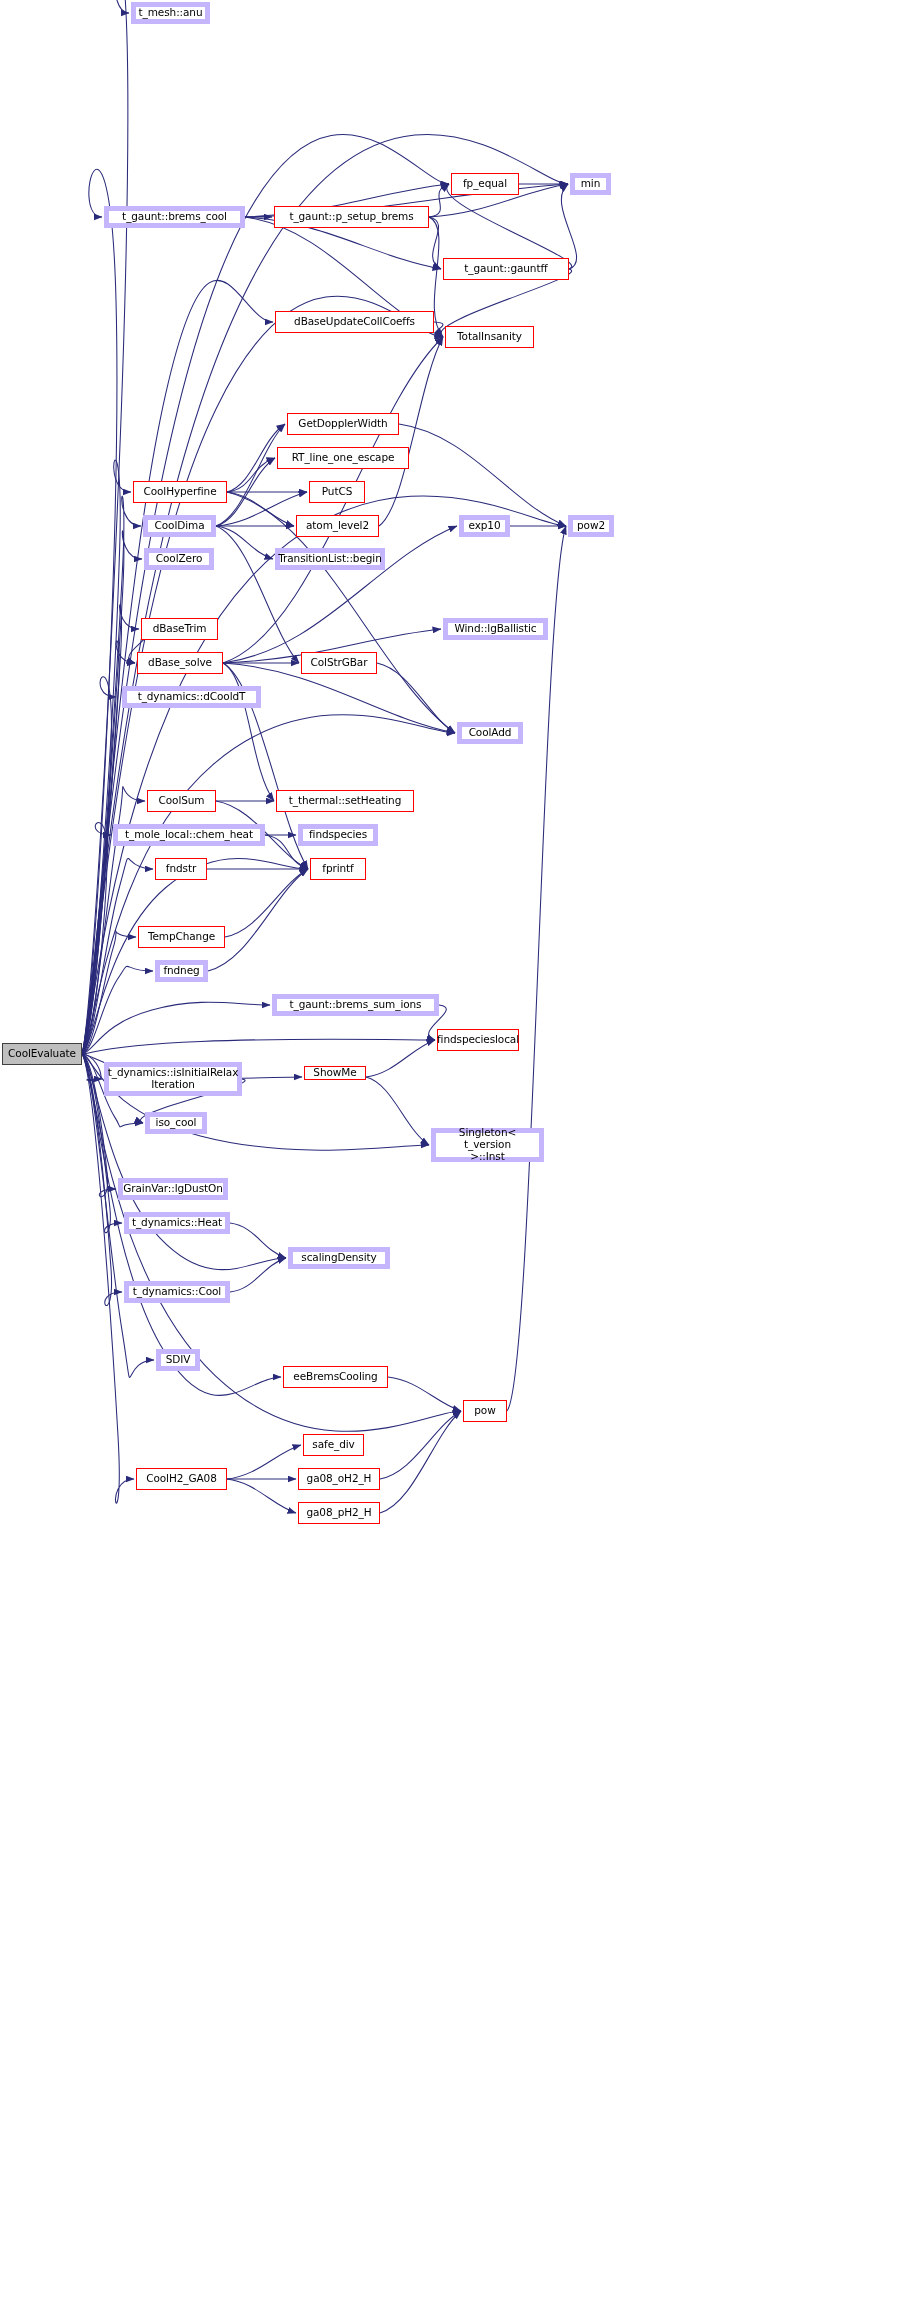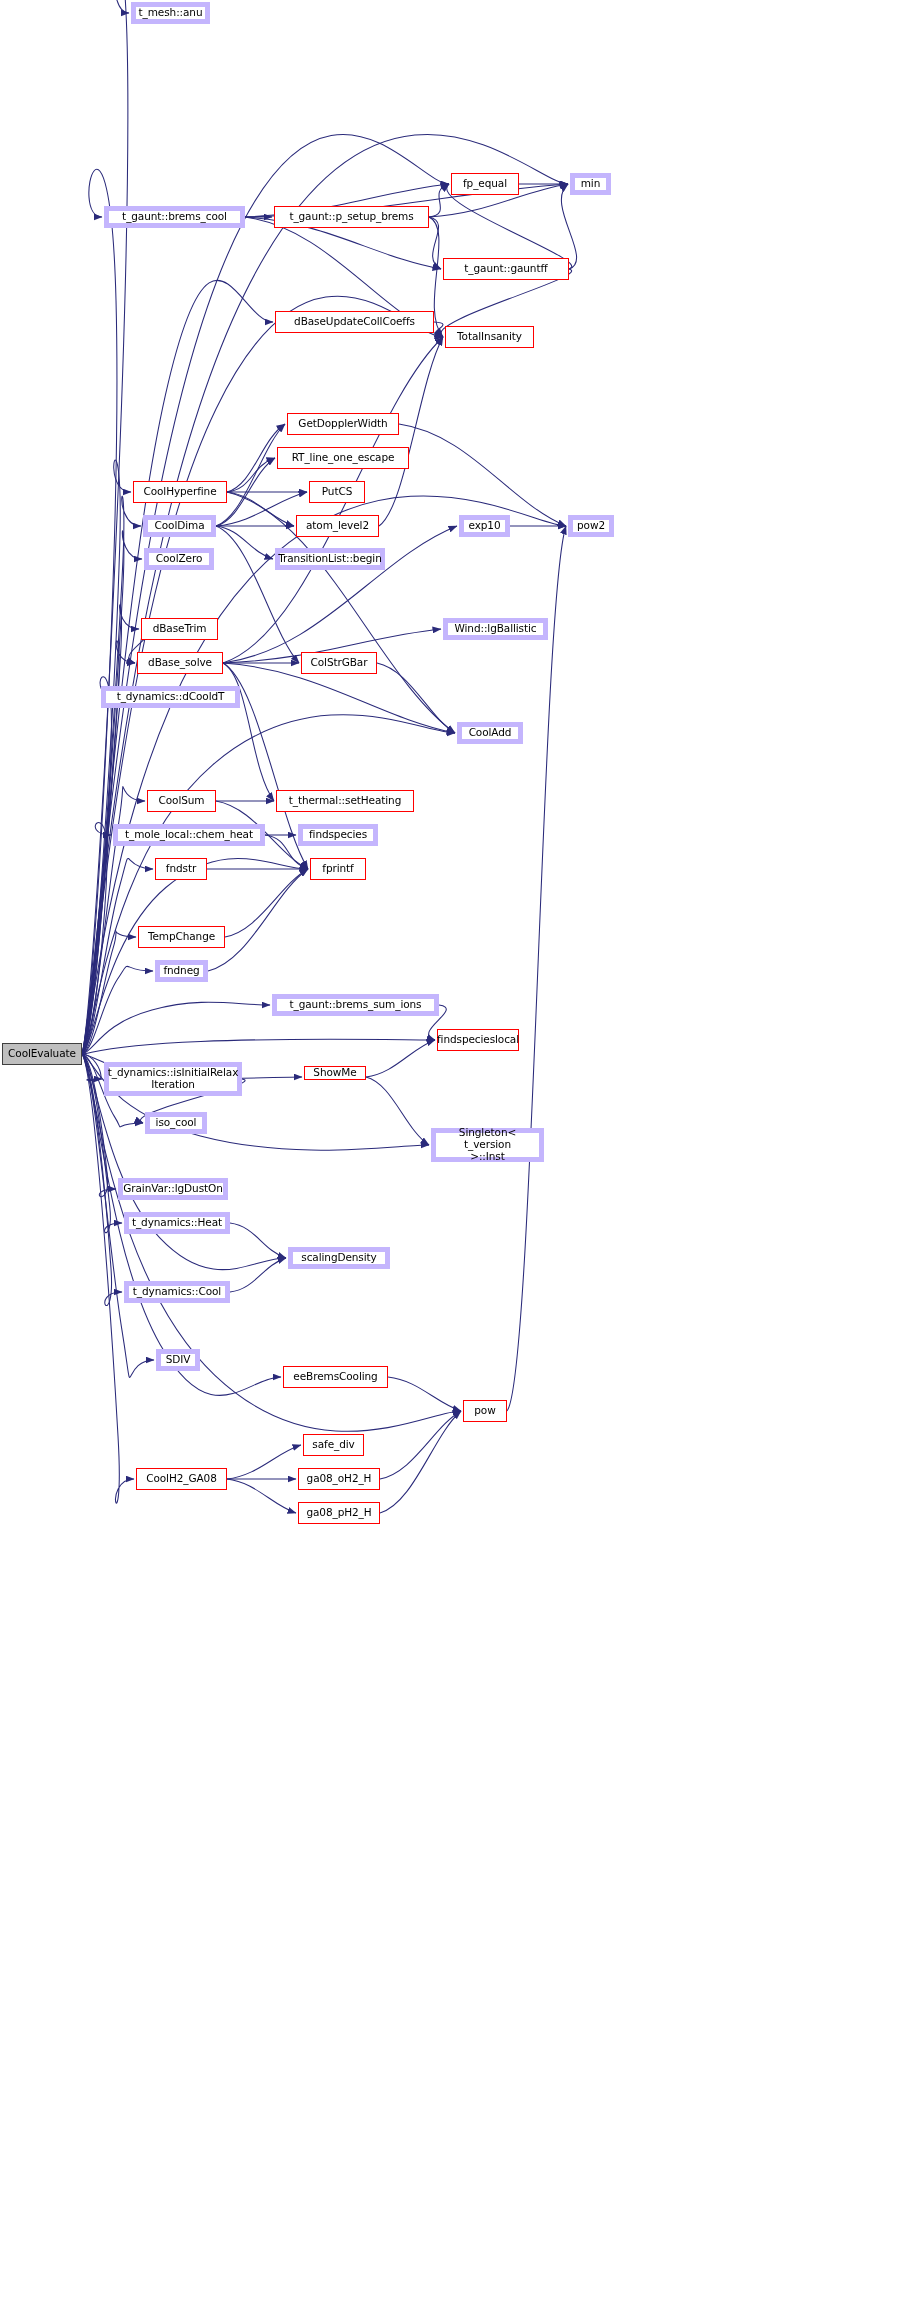--- a/index.html
+++ b/index.html
@@ -151,21 +151,21 @@
     <div class="node black" style="left: 459px; top: 515px; width: 51px; height: 22px;">exp10</div>
     <div class="node black" style="left: 568px; top: 515px; width: 46px; height: 22px;">pow2</div>
     <div class="node black" style="left: 143px; top: 515px; width: 73px; height: 22px;">CoolDima</div>
     <div class="node red" style="left: 296px; top: 515px; width: 83px; height: 22px;">atom_level2</div>
     <div class="node black" style="left: 275px; top: 548px; width: 110px; height: 22px;">TransitionList::begin</div>
     <div class="node black" style="left: 144px; top: 548px; width: 70px; height: 22px;">CoolZero</div>
     <div class="node black" style="left: 443px; top: 618px; width: 105px; height: 22px;">Wind::lgBallistic</div>
     <div class="node red" style="left: 141px; top: 618px; width: 77px; height: 22px;">dBaseTrim</div>
     <div class="node red" style="left: 137px; top: 652px; width: 86px; height: 22px;">dBase_solve</div>
     <div class="node red" style="left: 301px; top: 652px; width: 76px; height: 22px;">ColStrGBar</div>
-    <div class="node black" style="left: 101px; top: 686px; width: 139px; height: 22px;">t_dynamics::dCooldT</div>
+    <div class="node black" style="left: 122px; top: 686px; width: 139px; height: 22px;">t_dynamics::dCooldT</div>
     <div class="node black" style="left: 457px; top: 722px; width: 66px; height: 22px;">CoolAdd</div>
     <div class="node red" style="left: 276px; top: 790px; width: 138px; height: 22px;">t_thermal::setHeating</div>
     <div class="node red" style="left: 147px; top: 790px; width: 69px; height: 22px;">CoolSum</div>
     <div class="node black" style="left: 298px; top: 824px; width: 80px; height: 22px;">findspecies</div>
     <div class="node black" style="left: 113px; top: 824px; width: 152px; height: 22px;">t_mole_local::chem_heat</div>
     <div class="node red" style="left: 310px; top: 858px; width: 56px; height: 22px;">fprintf</div>
     <div class="node red" style="left: 155px; top: 858px; width: 52px; height: 22px;">fndstr</div>
     <div class="node red" style="left: 138px; top: 926px; width: 87px; height: 22px;">TempChange</div>
     <div class="node black" style="left: 155px; top: 960px; width: 53px; height: 22px;">fndneg</div>
     <div class="node black" style="left: 272px; top: 994px; width: 167px; height: 22px;">t_gaunt::brems_sum_ions</div>

